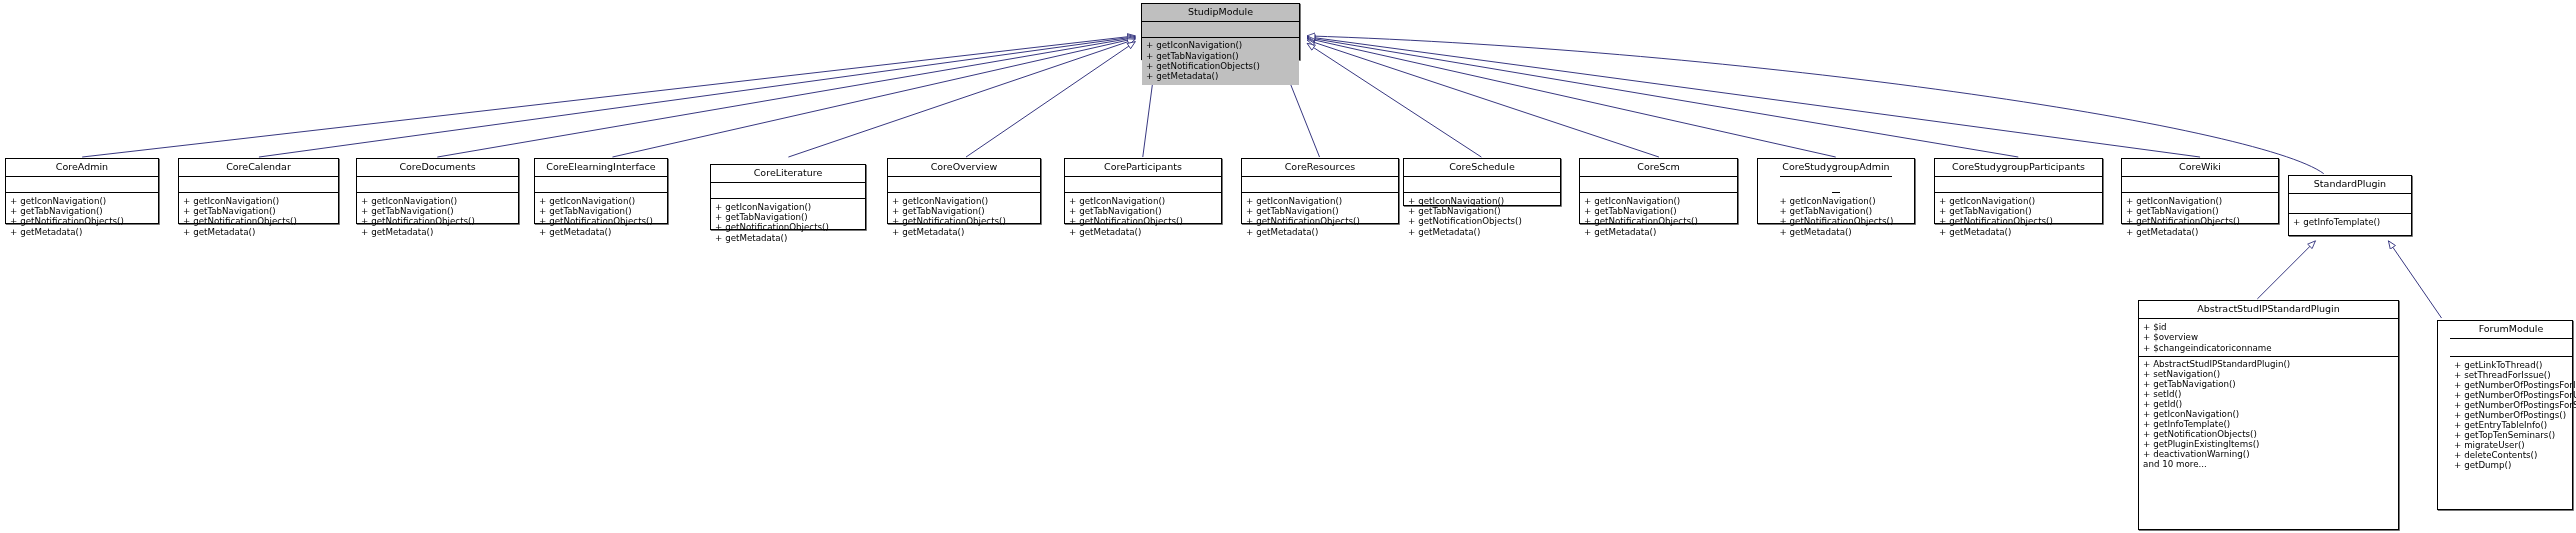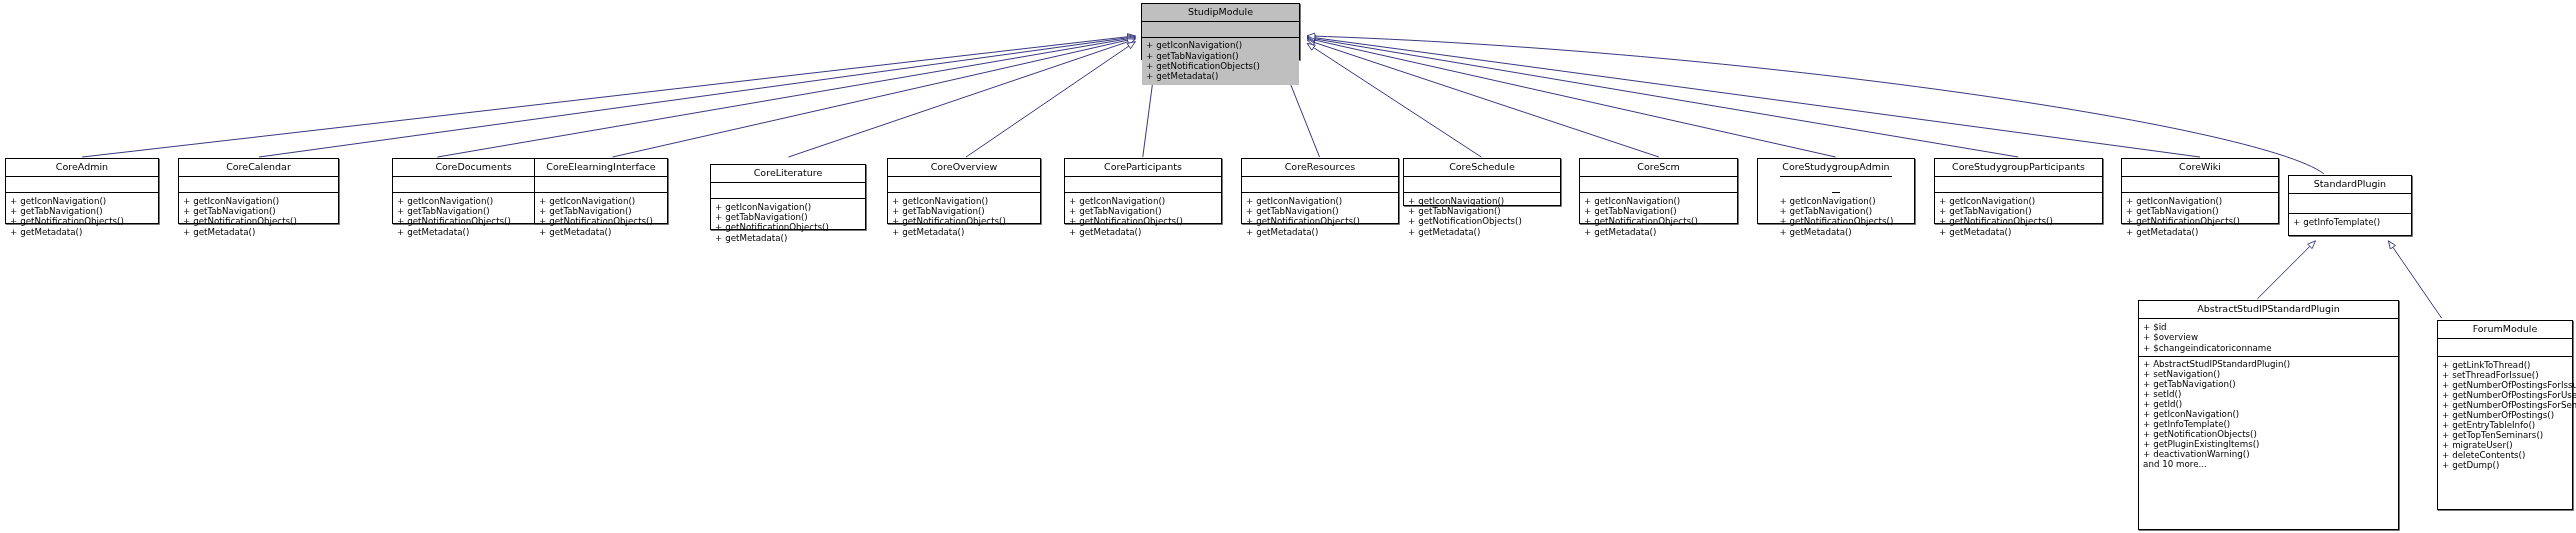--- a/index.html
+++ b/index.html
@@ -118,21 +118,21 @@
     <div class="title">CoreCalendar</div>
     <div class="attrs"></div>
     <div class="ops">
       <div class="row">+ getIconNavigation()</div>
       <div class="row">+ getTabNavigation()</div>
       <div class="row">+ getNotificationObjects()</div>
       <div class="row">+ getMetadata()</div>
     </div>
   </div>
 
-  <div class="uml-class" style="left:356px;top:158px;width:163px;height:66px;margin-left:36px;">
+  <div class="uml-class" style="left:356px;top:158px;width:163px;height:66px;">
     <div class="title">CoreDocuments</div>
     <div class="attrs"></div>
     <div class="ops">
       <div class="row">+ getIconNavigation()</div>
       <div class="row">+ getTabNavigation()</div>
       <div class="row">+ getNotificationObjects()</div>
       <div class="row">+ getMetadata()</div>
     </div>
   </div>
 
@@ -269,21 +269,21 @@
       <div class="row">+ getId()</div>
       <div class="row">+ getIconNavigation()</div>
       <div class="row">+ getInfoTemplate()</div>
       <div class="row">+ getNotificationObjects()</div>
       <div class="row">+ getPluginExistingItems()</div>
       <div class="row">+ deactivationWarning()</div>
       <div class="row">and 10 more...</div>
     </div>
   </div>
 
-  <div class="uml-class dense" style="left:2437px;top:320px;width:136px;height:190px;">
+  <div class="uml-class dense" style="left:2437px;top:320px;width:136px;height:190px;padding-left:12px;">
     <div class="title">ForumModule</div>
     <div class="attrs" style="min-height:18px;"></div>
     <div class="ops">
       <div class="row">+ getLinkToThread()</div>
       <div class="row">+ setThreadForIssue()</div>
       <div class="row">+ getNumberOfPostingsForIssue()</div>
       <div class="row">+ getNumberOfPostingsForUser()</div>
       <div class="row">+ getNumberOfPostingsForSeminar()</div>
       <div class="row">+ getNumberOfPostings()</div>
       <div class="row">+ getEntryTableInfo()</div>

